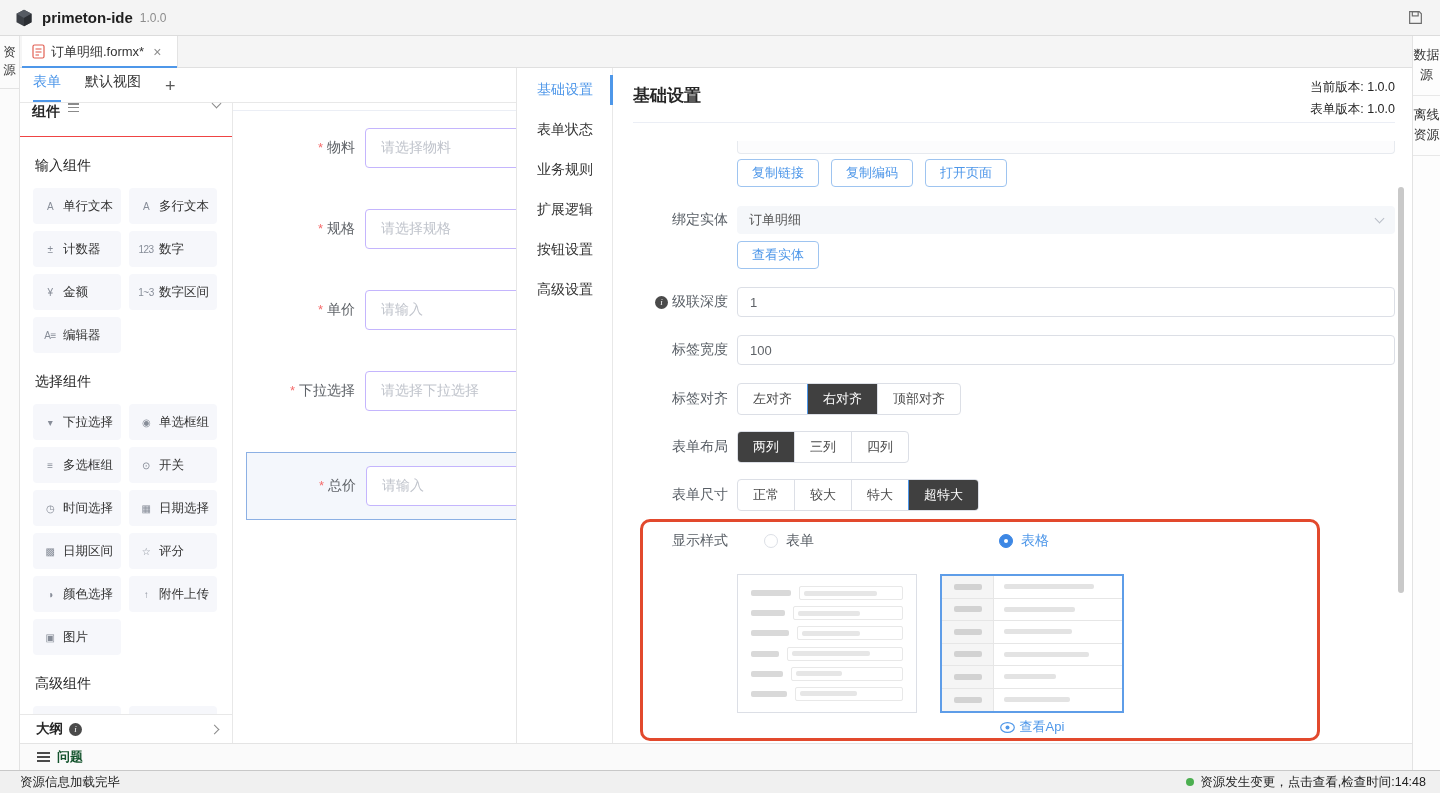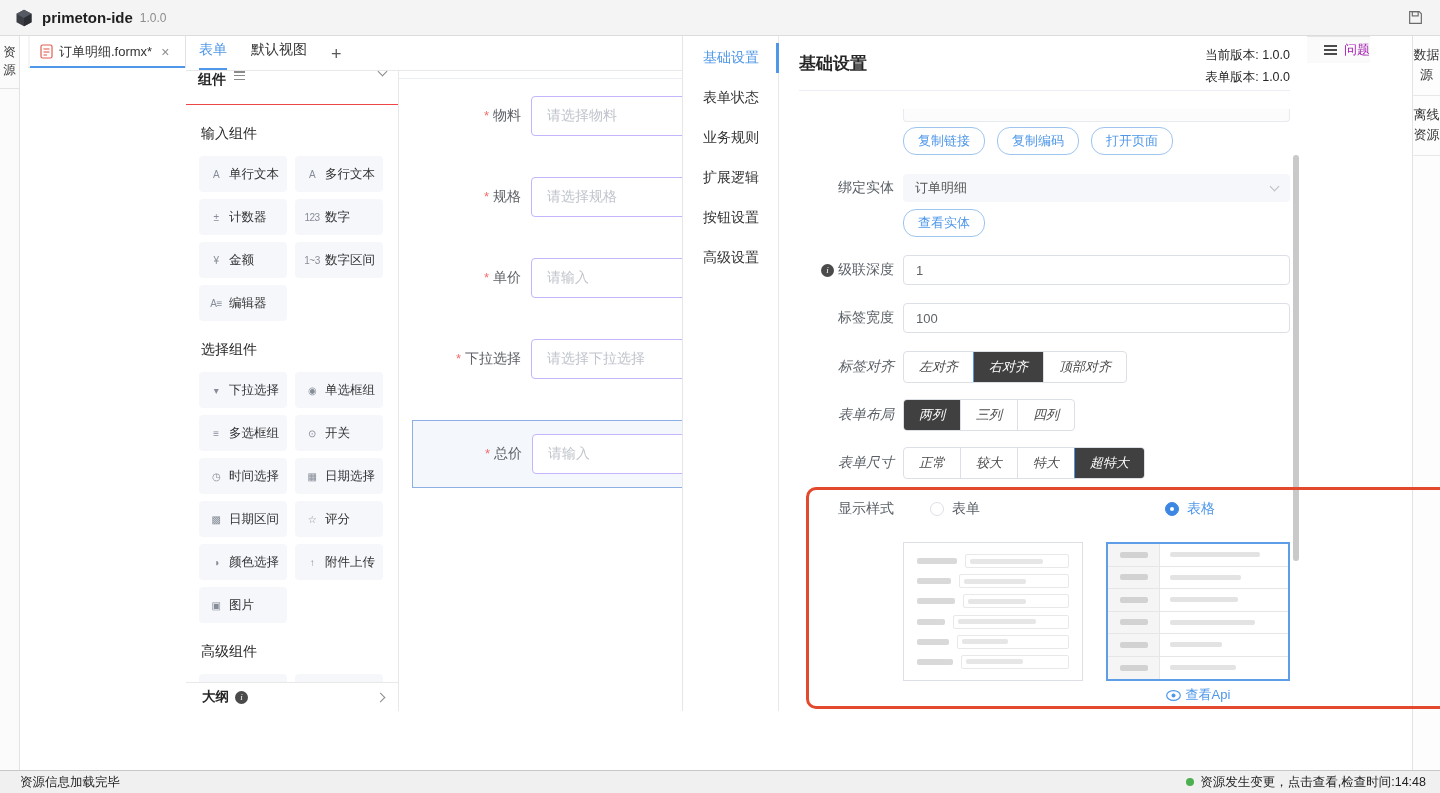--- a/index.html
+++ b/index.html
@@ -23,21 +23,21 @@
   #left-strip { position:absolute; left:0; top:36px; width:20px; height:734px;
     background:#fbfbfb; border-right:1px solid #e3e3e3; }
   .lstrip-tab { width:100%; padding:7px 0 9px; text-align:center; font-size:12.5px;
     line-height:18px; color:#333; word-break:break-all; border-bottom:1px solid #e3e3e3; cursor:pointer; }
   #right-strip { position:absolute; right:0; top:36px; width:28px; height:734px;
     background:#fdfdfd; border-left:1px solid #e3e3e3; }
   .rstrip-tab { width:100%; padding:9px 0 10px; text-align:center; font-size:13px;
     line-height:20px; color:#333; word-break:break-all; border-bottom:1px solid #e8e8e8; cursor:pointer; }
 
   
-  #main { position:absolute; left:28px; top:36px; width:1392px; height:734px; display:flex; flex-direction:row; }
+  #main { position:absolute; left:20px; top:36px; width:1392px; height:734px; display:flex; flex-direction:column; }
 
   .tabstrip { height:32px; background:#f5f5f5; border-bottom:1px solid #e0e0e0; display:flex; flex:0 0 auto; }
   .editor-tab { margin-left:2px; width:156px; background:#fff; border-right:1px solid #e3e3e3;
     display:flex; align-items:center; padding:0 10px; position:relative; cursor:pointer; }
   .editor-tab::after { content:""; position:absolute; left:0; right:0; bottom:-1px; height:2px; background:#4e97e9; }
   .tab-file-icon { width:13px; height:15px; margin-right:6px; flex:0 0 auto; }
   .tab-title { font-size:13px; color:#333; white-space:nowrap; }
   .tab-close { font-size:14px; color:#8c8c8c; margin-left:9px; cursor:pointer; line-height:1; }
 
   .workspace { height:675px; display:flex; flex:0 0 auto; }
@@ -102,32 +102,32 @@
 
   .settings-content { flex:1; overflow:hidden; padding:18px 17px 0 20px; }
   .srow { display:flex; align-items:center; }
   .slabel { width:95px; flex:0 0 auto; margin-right:9px; display:flex; justify-content:flex-end; align-items:center;
     font-size:14px; color:#595f66; white-space:nowrap; }
   .slabel .info-dot { margin:0 4px 0 0; }
   .indent { margin-left:104px; }
 
   .clipped-input { height:13px; flex:1; border:1px solid #e7eaef; border-top:none; border-radius:0 0 4px 4px; background:#fcfcfd; margin-bottom:5px; }
   .row-buttons { height:28px; margin-bottom:19px; }
-  .btn-outline { height:28px; padding:0 14px; border:1px solid #9ec4f0; border-radius:13px; background:#fff;
+  .btn-outline { height:28px; padding:0 14px; border:1px solid #9ec4f0; border-radius:4px; background:#fff;
     color:#4e97e9; font-size:13px; display:inline-flex; align-items:center; cursor:pointer; margin-right:12px;
     font-family:"Liberation Sans", sans-serif; }
   .row-bind { height:28px; margin-bottom:7px; }
   .bind-select { flex:1; height:28px; background:#f5f7fa; border-radius:4px; display:flex; align-items:center;
     padding:0 12px; font-size:13px; color:#555; cursor:pointer; }
   .bind-select .chev { margin-left:auto; border-color:#b9bec7; }
   .row-viewbtn { height:28px; margin-bottom:18px; }
   .row-input { height:30px; margin-bottom:18px; }
   .tinput { flex:1; height:30px; border:1px solid #dcdfe6; border-radius:4px; background:#fff; padding:0 12px;
     font-size:13px; color:#5f6368; font-family:"Liberation Sans", sans-serif; outline:none; }
-  .row-seg { height:32px; margin-bottom:16px;font-style:italic; }
+  .row-seg { height:32px; margin-bottom:16px; }
   .row-seg.last { margin-bottom:20px;margin-top:11px; }
   .seg { display:inline-flex; height:32px; border:1px solid #dcdfe6; border-radius:4px; overflow:hidden; background:#fff; }
   .seg-opt { padding:0 15px; display:flex; align-items:center; font-size:13px; color:#4a4a4a; border-left:1px solid #dcdfe6; cursor:pointer; }
   .seg-opt:first-child { border-left:none; }
   .seg-opt.active { background:#404040; color:#fff; border-color:#4e97e9; }
 
   .row-display { height:20px; margin-bottom:23px;gap:27px; }
   .radio-item { display:flex; align-items:center; cursor:pointer; }
   .radio-item.first { width:208px; }
   .radio { width:14px; height:14px; border-radius:50%; border:1px solid #dcdfe6; background:#fff; margin-right:8px; flex:0 0 auto; position:relative; }
@@ -156,21 +156,21 @@
   .api-link svg { margin-right:5px; }
 
   .annotation-box { position:absolute; left:27px; top:451px; width:680px; height:222px;
     border:3px solid #e2492d; border-radius:10px; pointer-events:none; z-index:5; }
   .panel-scrollbar { position:absolute; right:8px; top:119px; width:6px; height:406px; background:#c9c9c9; border-radius:3px; cursor:grab; z-index:4; }
 
   
   .problems { height:27px; border-top:1px solid #e4e4e4; background:#fafafa; display:flex; align-items:center; padding-left:17px; flex:0 0 auto; cursor:pointer; }
   .list-icon { width:13px; height:10px; display:flex; flex-direction:column; justify-content:space-between; margin-right:7px; }
   .list-icon i { display:block; height:1.6px; background:#4a4a4a; }
-  .problems-label { font-size:13px; color:#a21caf; }
+  .problems-label { font-size:13px; color:#14532d;font-weight:bold; }
 
   #statusbar { position:absolute; left:0; bottom:0; width:1440px; height:23px; background:#f0f0f0; border-top:1px solid #c8c8c8;
     display:flex; align-items:center; justify-content:space-between; padding:0 14px 0 20px; font-size:12.5px; color:#222; }
   .status-right { display:flex; align-items:center; cursor:pointer; }
   .dot { width:8px; height:8px; border-radius:50%; background:#4caf50; margin-right:6px; flex:0 0 auto; }
 </style>
 </head>
 <body>
 
 <div id="topbar">

